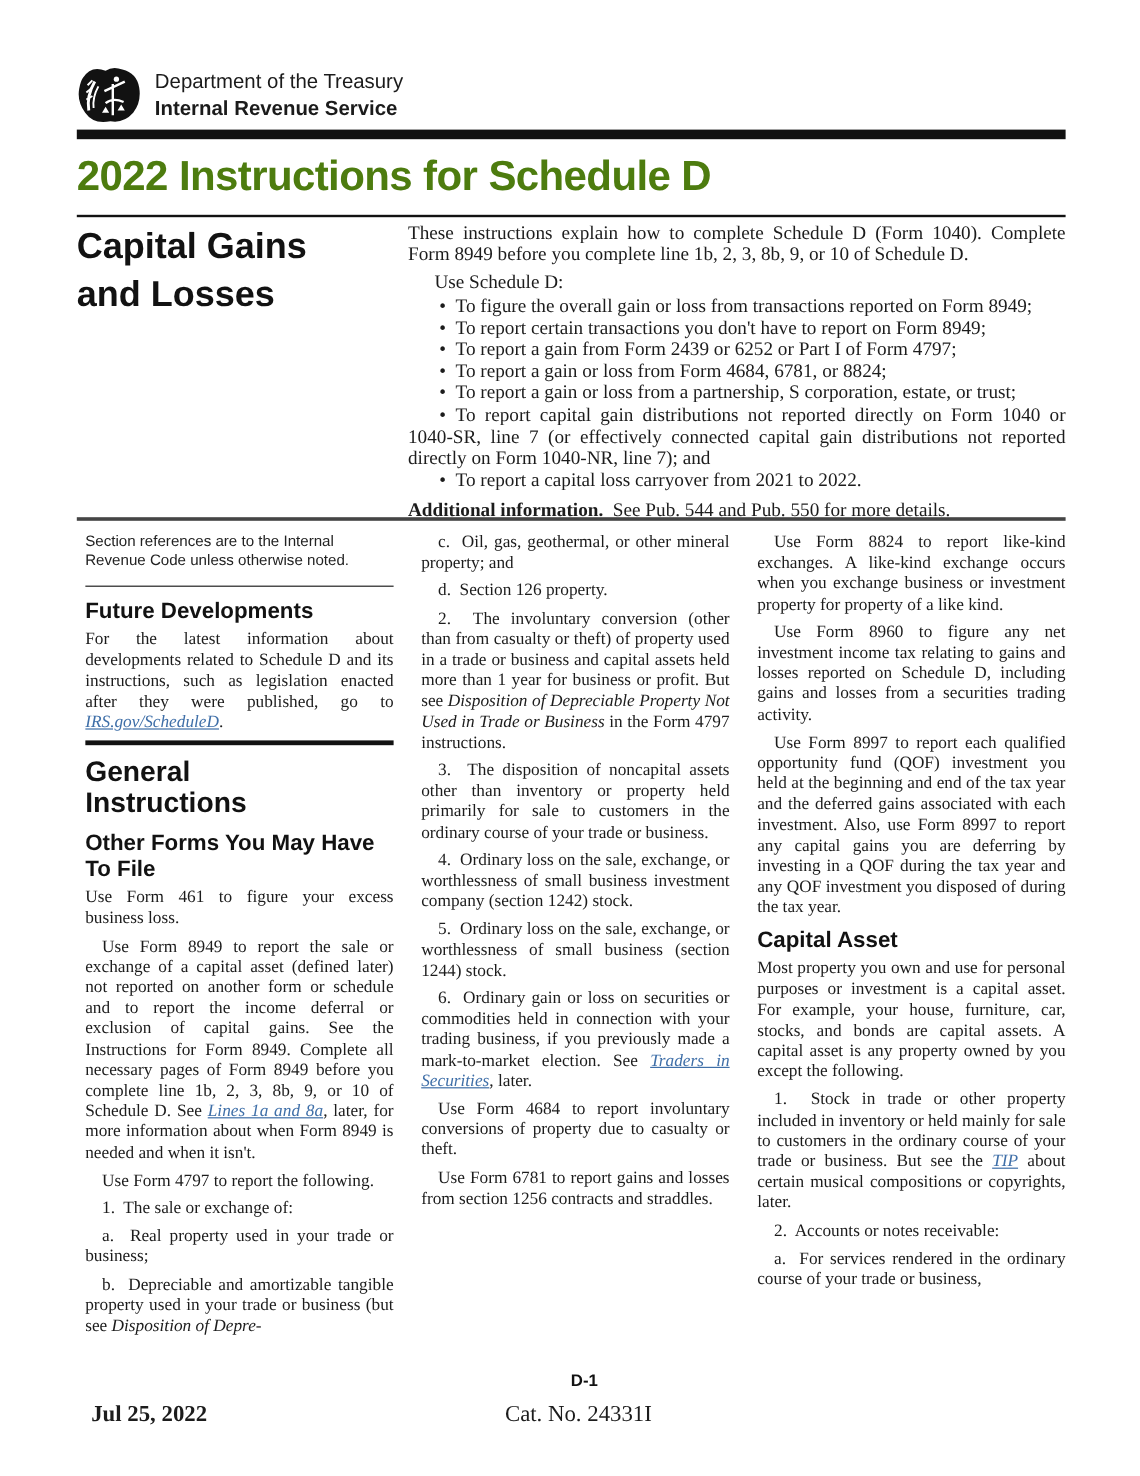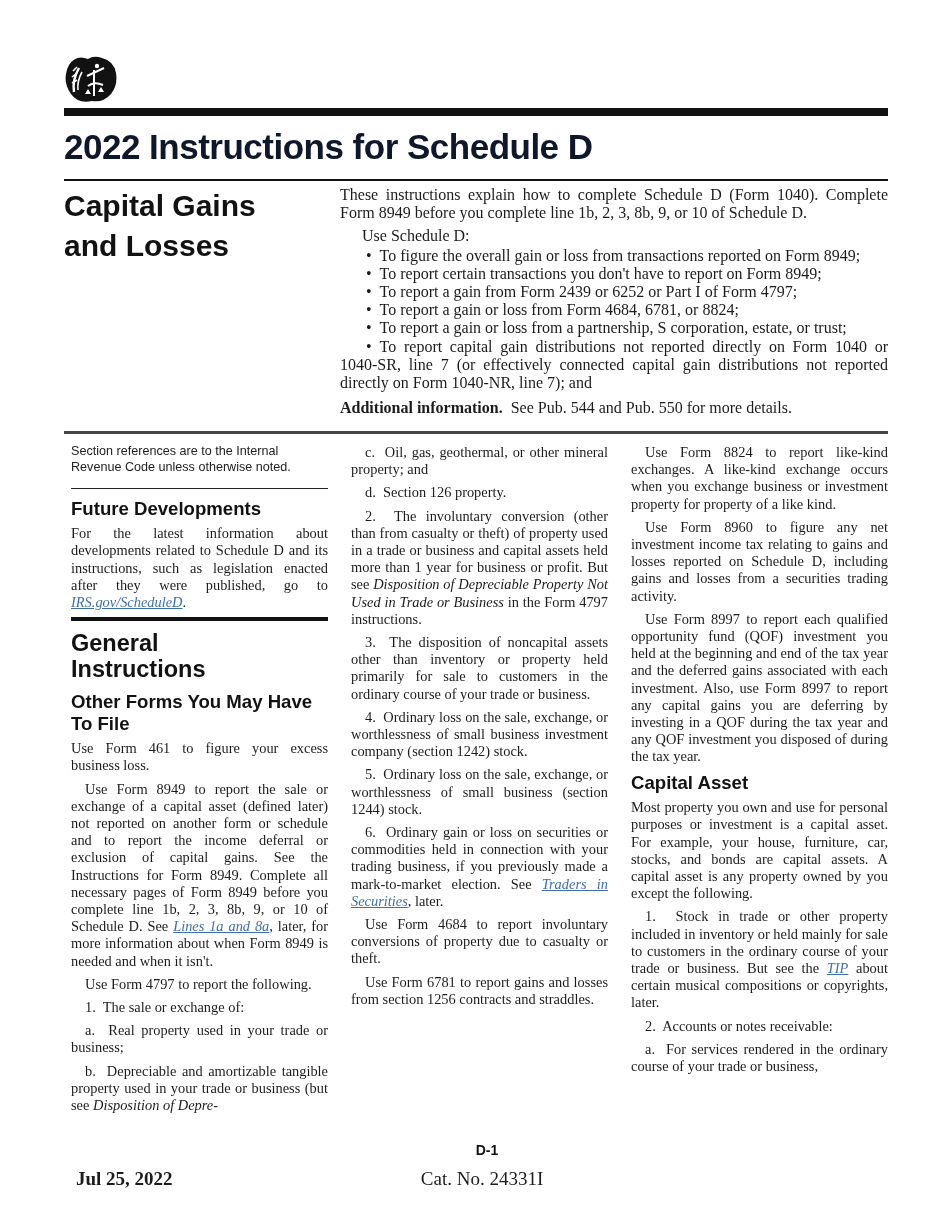--- a/index.html
+++ b/index.html
@@ -8,21 +8,21 @@
         font-family:"Liberation Serif",serif;color:#1c1c1c;}
 
   
   .masthead{position:absolute;left:64px;right:62px;top:56px;}
   .agency{display:flex;align-items:center;gap:11px;margin-bottom:5px;}
   .logo svg{display:block;}
   .agency-text{font-family:"Liberation Sans",sans-serif;font-size:17px;line-height:1.3;color:#1b1b1b;}
   .agency-text .b{font-weight:bold;}
   .black-bar{height:8px;background:#121212;}
   .doc-title{font-family:"Liberation Sans",sans-serif;font-weight:bold;font-size:35px;
-             letter-spacing:-.5px;color:#0f172a;margin:11px 0 12px;}
+             letter-spacing:-.5px;color:#4d7c0f;margin:11px 0 12px;}
   .title-rule{height:2px;background:#121212;}
 
   
   .intro{position:absolute;left:64px;right:62px;top:186px;display:flex;}
   .subject{width:276px;font-family:"Liberation Sans",sans-serif;font-weight:bold;
            font-size:30px;line-height:1.32;color:#121212;}
   .intro-body{flex:1;font-size:16px;line-height:18.2px;text-align:justify;}
   .intro-body p{margin:0;}
   .lead{margin:0 0 5px !important;}
   .use-line{text-indent:22px;margin:0 0 1px !important;}
@@ -68,20 +68,24 @@
         <svg width="54" height="47" viewBox="0 0 54 47" aria-hidden="true">
           <path fill="#121212" d="M5 9 Q12 -2 24 3 Q30 -1 38 2 Q50 5 52 17 Q54 29 47 38 Q39 47 28 45 Q14 48 7 38 Q0 28 2 18 Q3 12 5 9 Z"></path>
           <path d="M10 36 Q8 24 15 12" stroke="#fff" stroke-width="2.4" fill="none"></path>
           <path d="M14 34 Q13 25 18 16" stroke="#fff" stroke-width="1.6" fill="none"></path>
           <path d="M9 15 L13 11 M8 21 L13 17 M8 27 L13 24" stroke="#fff" stroke-width="1.6" fill="none"></path>
           <path d="M30 40 L30 14 M23 20 L40 12 M24 30 Q30 25 39 29" stroke="#fff" stroke-width="2" fill="none"></path>
           <path d="M24 33 l3 5 l-6 0 z M37 31 l3 5 l-6 0 z" fill="#fff"></path>
           <circle cx="33" cy="10" r="2.2" fill="#fff"></circle>
         </svg>
       </span>
+      <div class="agency-text">
+        <div>Department of the Treasury</div>
+        <div class="b">Internal Revenue Service</div>
+      </div>
     </div>
     <div class="black-bar"></div>
     <h1 class="doc-title">2022 Instructions for Schedule D</h1>
     <div class="title-rule"></div>
   </header>
 
   <section class="intro">
     <div class="subject">
       <div>Capital Gains</div>
       <div>and Losses</div>
@@ -89,20 +93,21 @@
     <div class="intro-body">
       <p class="lead">These instructions explain how to complete Schedule D (Form 1040). Complete Form 8949 before you complete line 1b, 2, 3, 8b, 9, or 10 of Schedule D.</p>
       <p class="use-line">Use Schedule D:</p>
       <div>
           <p class="bullet">To figure the overall gain or loss from transactions reported on Form 8949;</p>
           <p class="bullet">To report certain transactions you don't have to report on Form 8949;</p>
           <p class="bullet">To report a gain from Form 2439 or 6252 or Part I of Form 4797;</p>
           <p class="bullet">To report a gain or loss from Form 4684, 6781, or 8824;</p>
           <p class="bullet">To report a gain or loss from a partnership, S corporation, estate, or trust;</p>
           <p class="bullet">To report capital gain distributions not reported directly on Form 1040 or 1040-SR, line 7 (or effectively connected capital gain distributions not reported directly on Form 1040-NR, line 7); and</p>
+          <p class="bullet">To report a capital loss carryover from 2021 to 2022.</p>
         </div>
       <p class="additional"><span class="lbl">Additional information.</span><span>&nbsp; See Pub. 544 and Pub. 550 for more details.</span></p>
     </div>
   </section>
 
   <div class="section-rule"></div>
 
   <main class="columns">
     <div class="col">
         <p class="note">Section references are to the Internal Revenue Code unless otherwise noted.</p>

